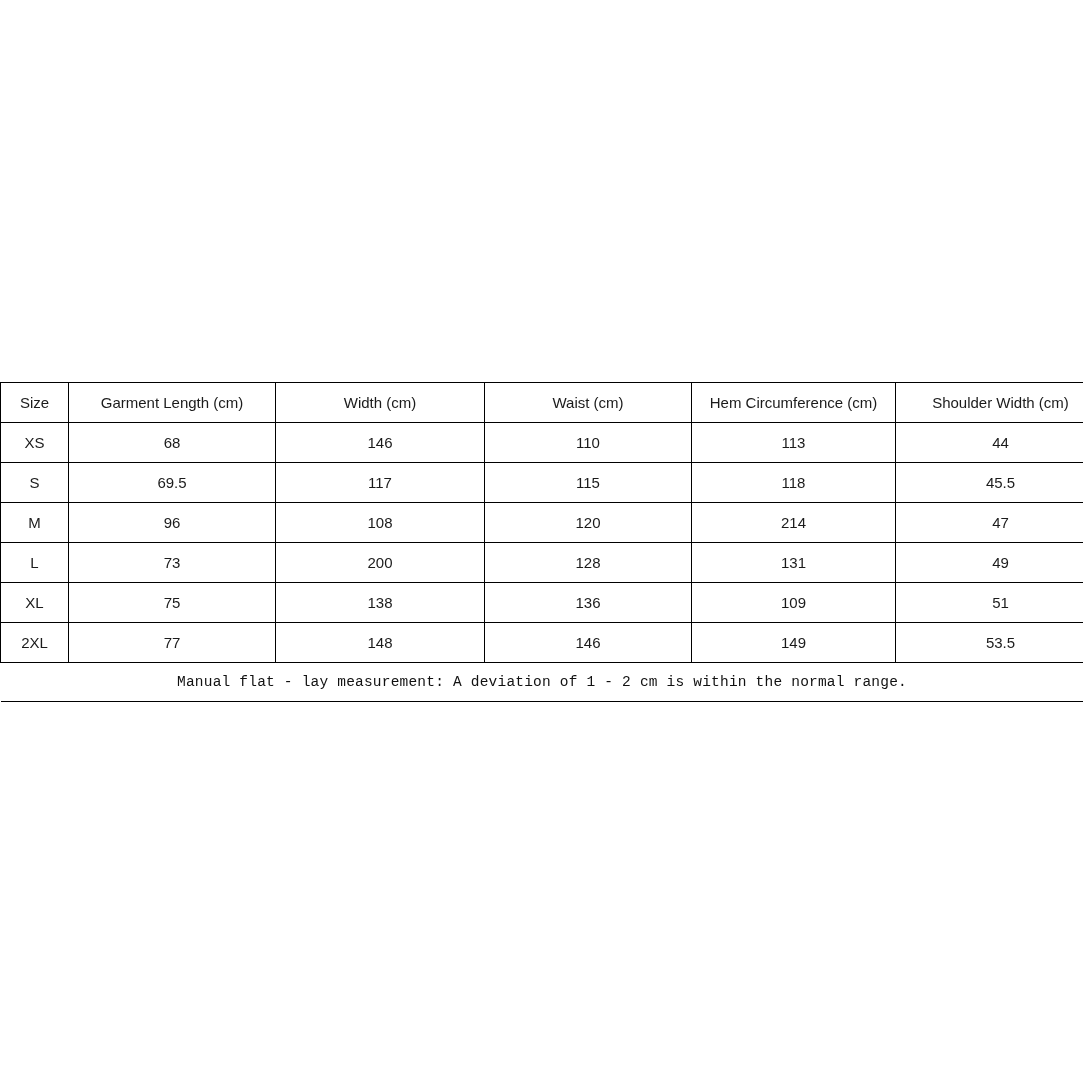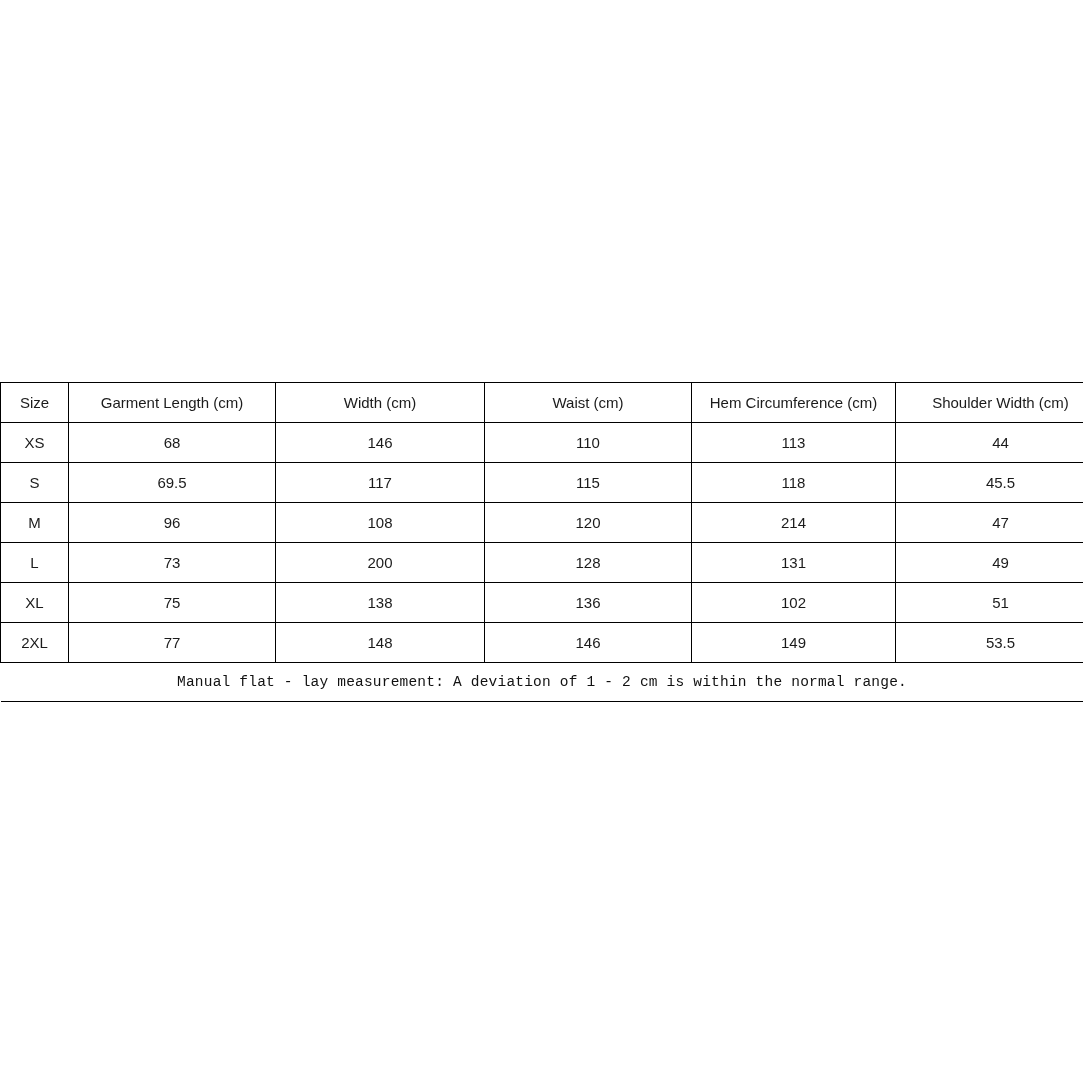--- a/index.html
+++ b/index.html
@@ -107,21 +107,21 @@
         <td>200</td>
         <td>128</td>
         <td>131</td>
         <td>49</td>
       </tr>
       <tr>
         <td>XL</td>
         <td>75</td>
         <td>138</td>
         <td>136</td>
-        <td>102</td>
+        <td>109</td>
         <td>51</td>
       </tr>
       <tr>
         <td>2XL</td>
         <td>77</td>
         <td>148</td>
         <td>146</td>
         <td>149</td>
         <td>53.5</td>
       </tr>

